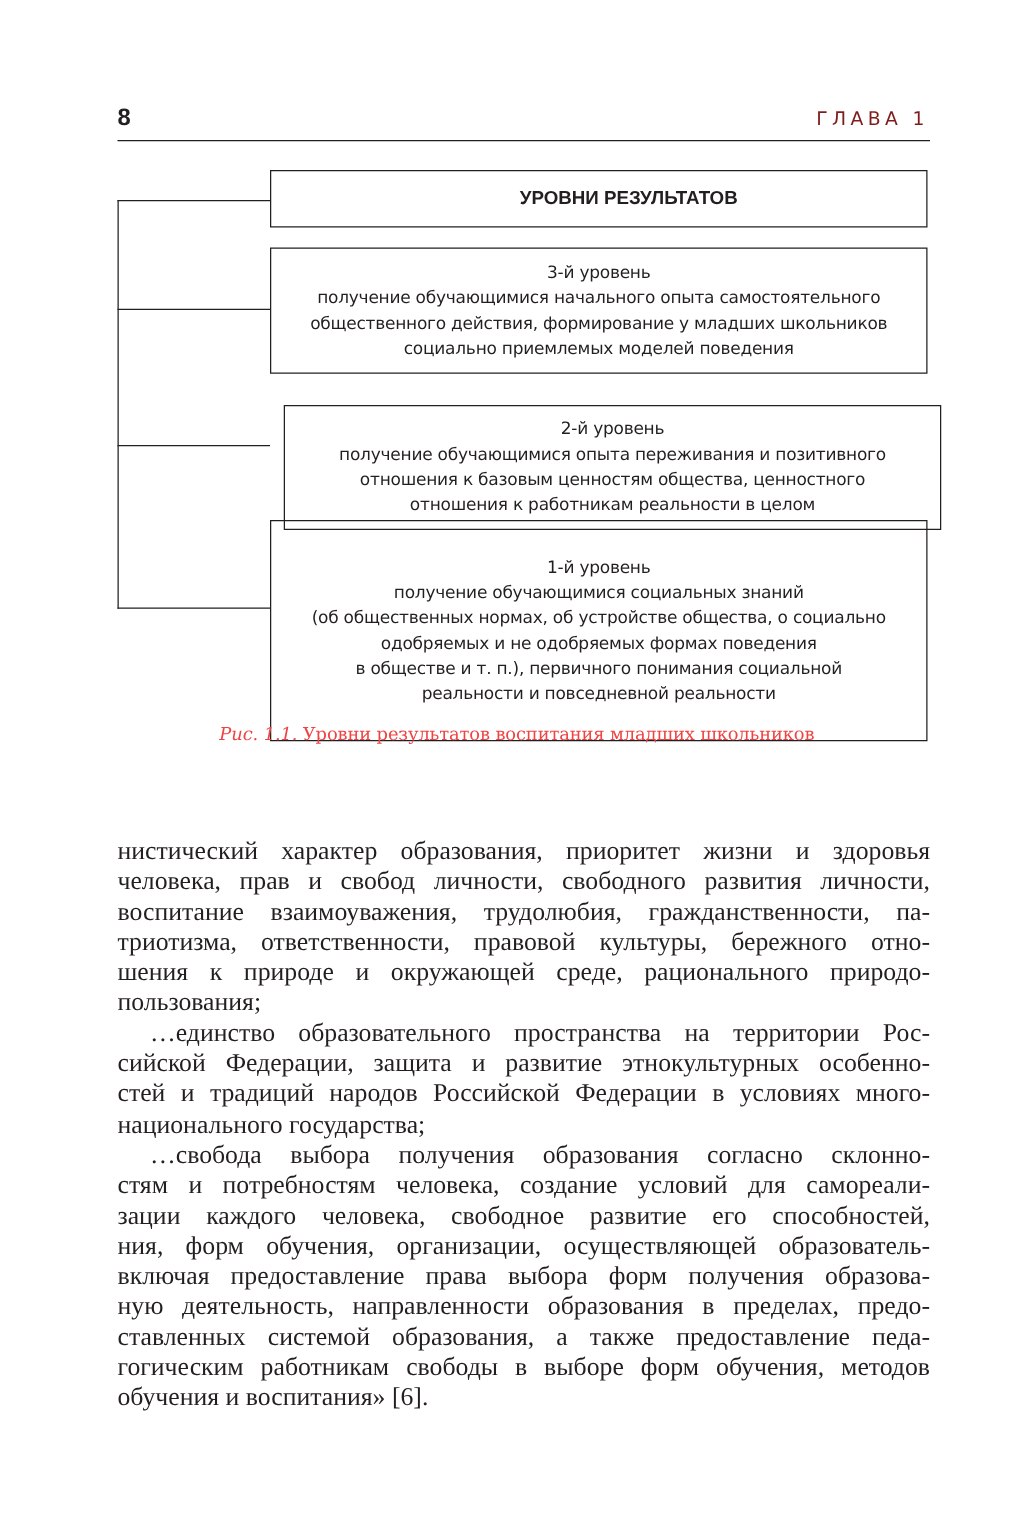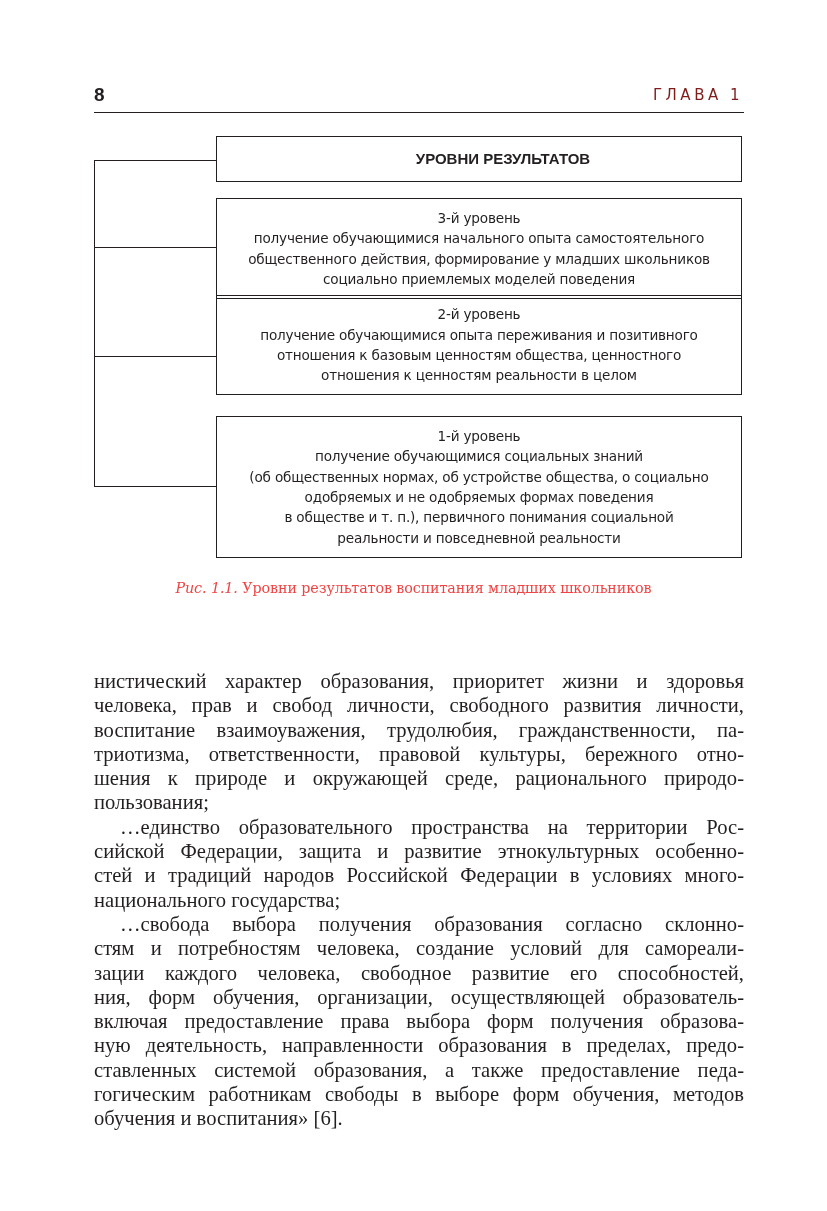--- a/index.html
+++ b/index.html
@@ -6,22 +6,22 @@
   body { width: 827px; height: 1211px; position: relative; overflow: hidden; color: #231f20; }
   .page-number { position: absolute; left: 94px; top: 84px; font-family: "Liberation Sans", sans-serif; font-weight: bold; font-size: 19px; }
   .running-head { position: absolute; right: 84px; top: 86px; font-family: "DejaVu Sans", sans-serif; font-size: 15px; letter-spacing: 3.5px; color: #7f1d1d; }
   .header-rule { position: absolute; left: 94px; top: 112px; width: 650px; height: 0; border-top: 1.6px solid #231f20; }
 
   .box { position: absolute; left: 216px; width: 526px; border: 1.3px solid #231f20; box-sizing: border-box;
          font-family: "DejaVu Sans", sans-serif; font-size: 13.6px; line-height: 20.3px; text-align: center;
          display: flex; flex-direction: column; justify-content: center; letter-spacing: -0.2px; }
   .box-title { top: 136px; height: 46px; font-family: "Liberation Sans", sans-serif; font-weight: bold; font-size: 15px; letter-spacing: 0; padding-left: 48px; }
   .box-l3 { top: 198px; height: 101px; }
-  .box-l2 { top: 295px; height: 100px; }
-  .box-l1 { top: 416px; height: 142px; }
+  .box-l2 { top: 324px; height: 100px; margin-left: 11px; }
+  .box-l1 { top: 416px; height: 177px; }
   .box span { display: block; }
 
   .line { position: absolute; background: #231f20; }
   .v-line { left: 94px; top: 160px; width: 1.4px; height: 327px; }
   .h-line { left: 94px; width: 122px; height: 1.4px; }
 
   .caption { position: absolute; left: 0; width: 827px; top: 580px; text-align: center; font-family: "DejaVu Serif", serif; font-size: 14.3px; color: #ef4444; letter-spacing: -0.1px; }
   .caption .ital { font-style: italic; }
 
   .body-text { position: absolute; left: 94px; width: 650px; top: 641px; font-family: "Liberation Serif", serif; font-size: 20.6px; line-height: 24.3px; text-align: justify; color: #231f20; margin-top: 28px; }
@@ -52,21 +52,21 @@
     <span>3-й уровень</span>
     <span>получение обучающимися начального опыта самостоятельного</span>
     <span>общественного действия, формирование у младших школьников</span>
     <span>социально приемлемых моделей поведения</span>
   </div>
 
   <div class="box box-l2">
     <span>2-й уровень</span>
     <span>получение обучающимися опыта переживания и позитивного</span>
     <span>отношения к базовым ценностям общества, ценностного</span>
-    <span>отношения к ценностям реальности в целом</span>
+    <span>отношения к работникам реальности в целом</span>
   </div>
 
   <div class="box box-l1">
     <span>1-й уровень</span>
     <span>получение обучающимися социальных знаний</span>
     <span>(об общественных нормах, об устройстве общества, о социально</span>
     <span>одобряемых и не одобряемых формах поведения</span>
     <span>в обществе и т. п.), первичного понимания социальной</span>
     <span>реальности и повседневной реальности</span>
   </div>

